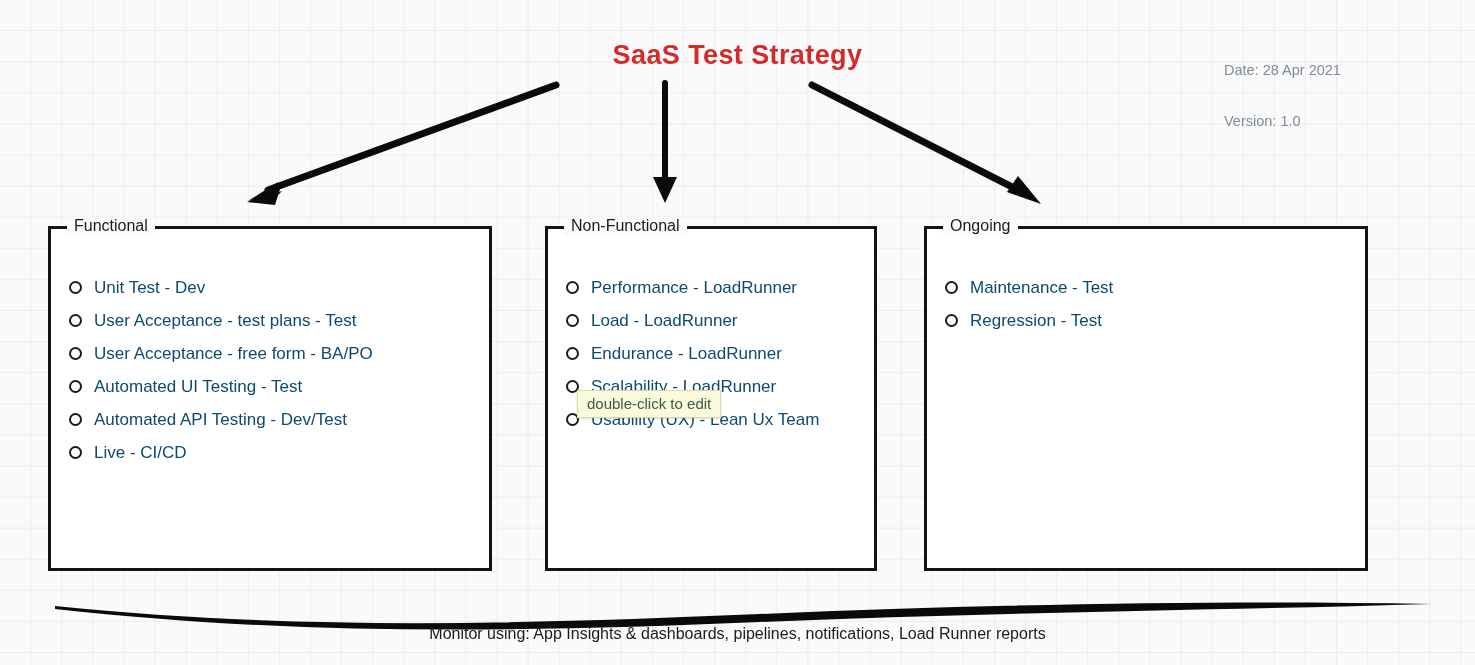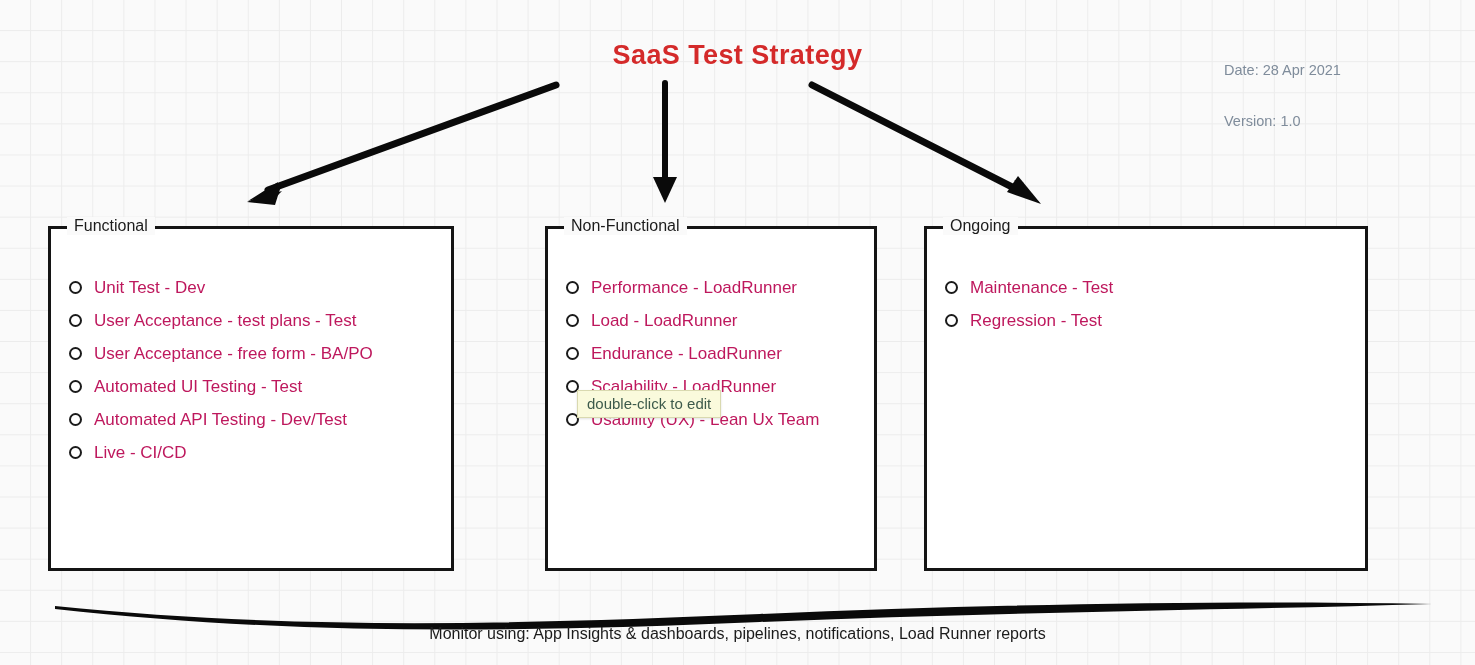--- a/index.html
+++ b/index.html
@@ -78,34 +78,34 @@
     list-style: none;
     margin: 0;
     padding: 42px 0 0 0;
   }
   .panel-item {
     display: flex;
     align-items: center;
     height: 33px;
     padding-left: 18px;
     font-size: 17px;
-    color: #be185d;
+    color: #0c4a6e;
     white-space: nowrap;
   }
   .bullet {
     flex: 0 0 auto;
     width: 13px;
     height: 13px;
     border: 2px solid #1b1b1b;
     border-radius: 50%;
     margin-right: 12px;
     box-sizing: border-box;
   }
 
-  #panel-functional     { left: 48px;  top: 226px; width: 406px; height: 345px; }
+  #panel-functional     { left: 48px;  top: 226px; width: 444px; height: 345px; }
   #panel-nonfunctional  { left: 545px; top: 226px; width: 332px; height: 345px; text-align: center; }
   #panel-ongoing        { left: 924px; top: 226px; width: 444px; height: 345px; }
 
   
   #tooltip {
     position: absolute;
     left: 545px;
     top: 390px;
     padding: 4px 9px 5px 9px;
     background: #fafadc;

